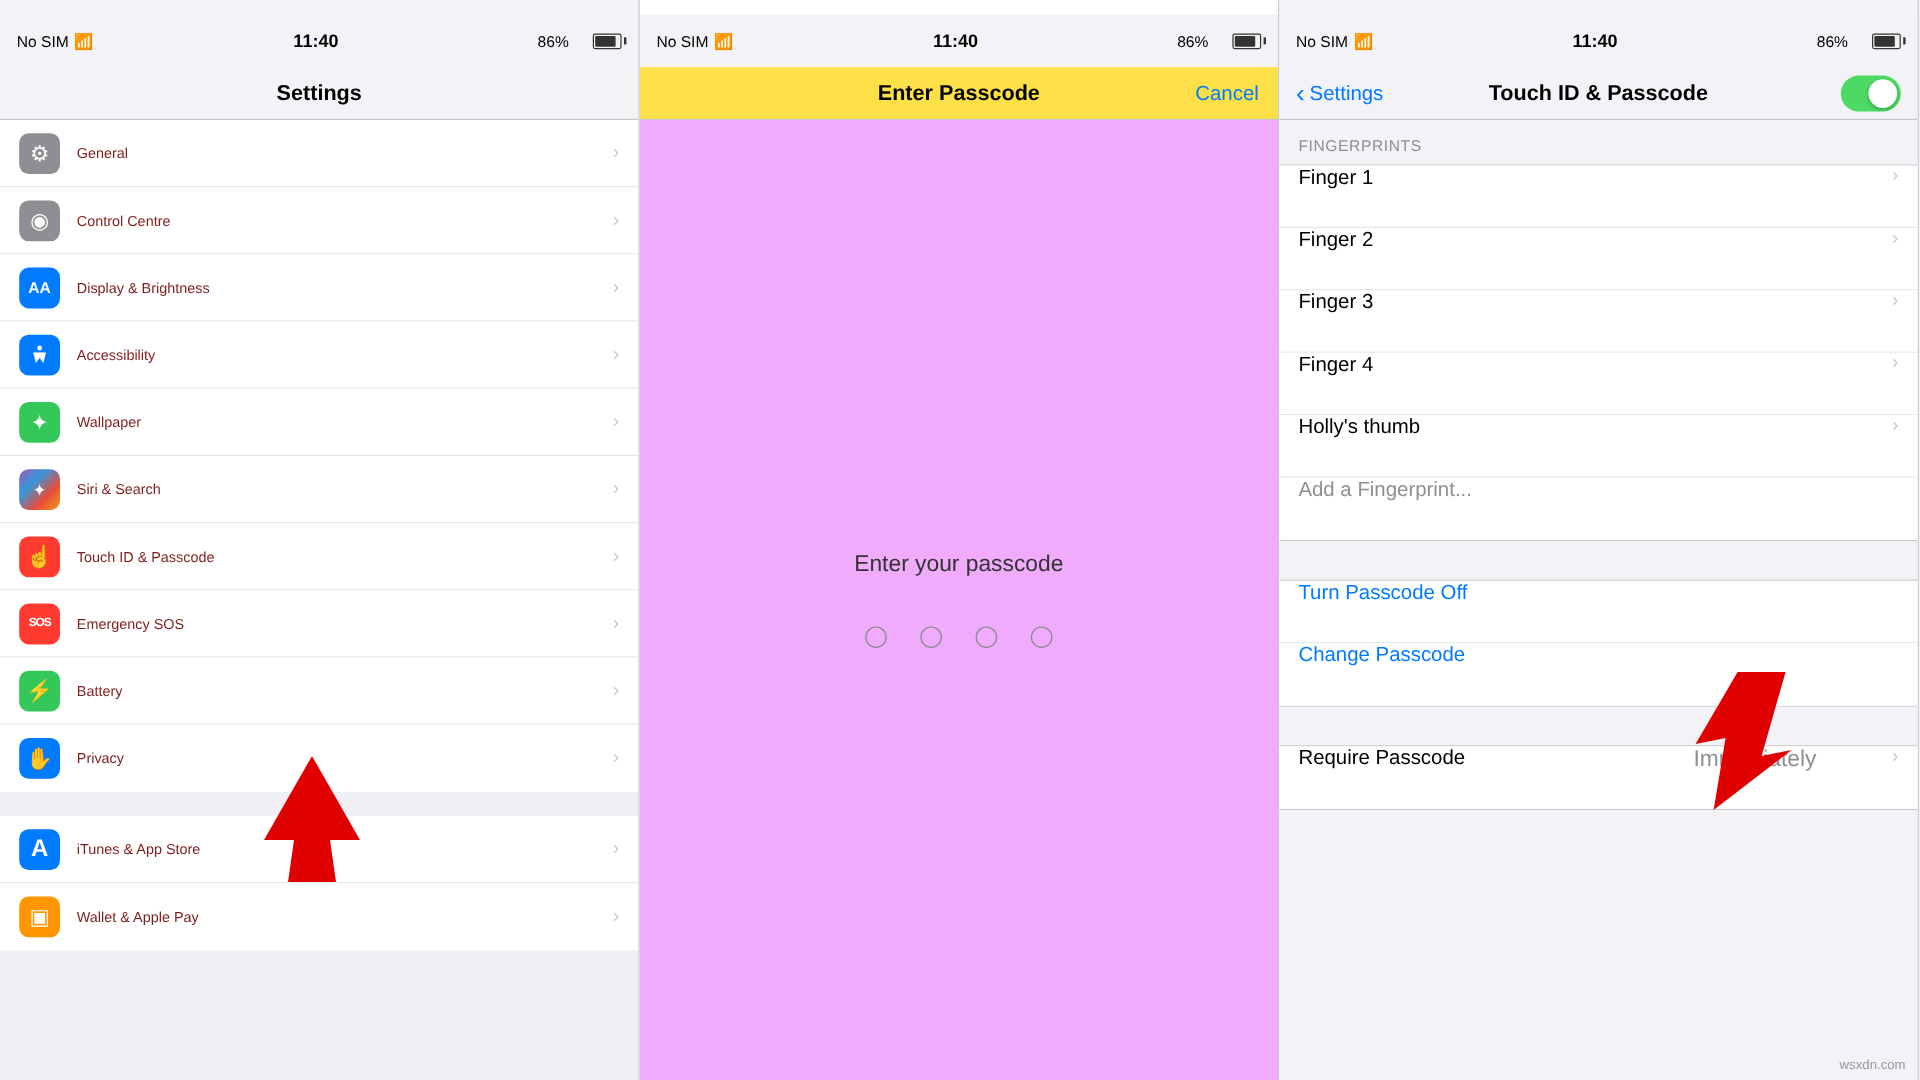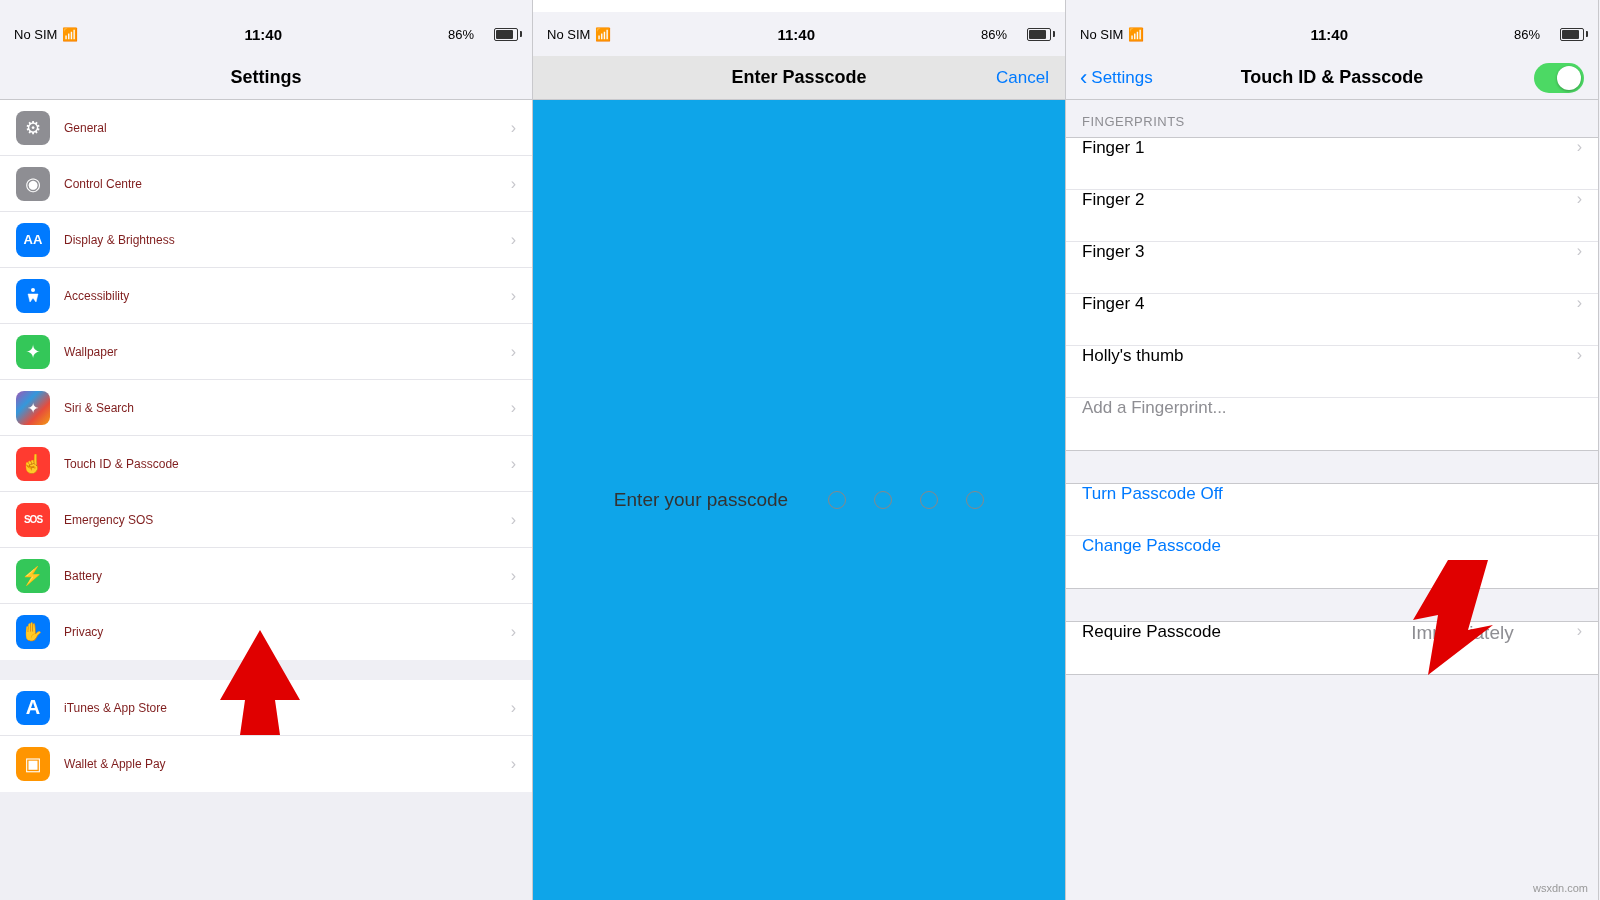--- a/index.html
+++ b/index.html
@@ -114,21 +114,21 @@
     }
 
     .section-gap { height: 20px; background: #efeff4; }
 
     
     .passcode-panel {
       background: white;
     }
     .passcode-nav {
       height: 44px;
-      background: #e5e5e5;
+      background: #fde047;
       border-bottom: 1px solid #c8c8cc;
       display: flex;
       align-items: center;
       justify-content: center;
       position: relative;
       flex-shrink: 0;
     }
     .passcode-nav-title {
       font-size: 18px;
       font-weight: 700;
@@ -136,22 +136,23 @@
     .passcode-cancel {
       position: absolute;
       right: 16px;
       font-size: 17px;
       color: #007aff;
       cursor: pointer;
     }
 
     .passcode-body {
       flex: 1;
-      background: #0ea5e9;
-      display: flex;
+      background: #f0abfc;
+      display: flex;
+      flex-direction: column;
       align-items: center;
       justify-content: center;
       gap: 40px;
     }
 
     .passcode-prompt {
       font-size: 19px;
       color: #333;
     }
 

